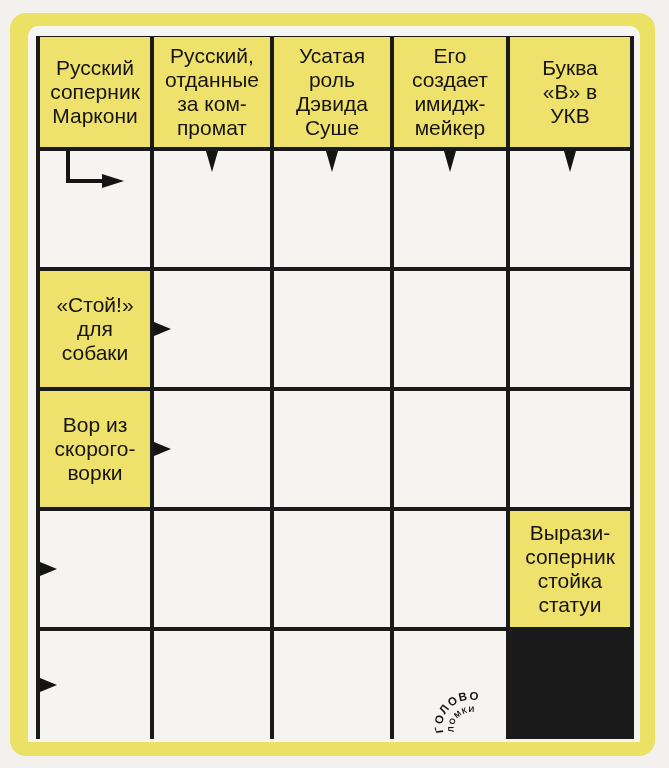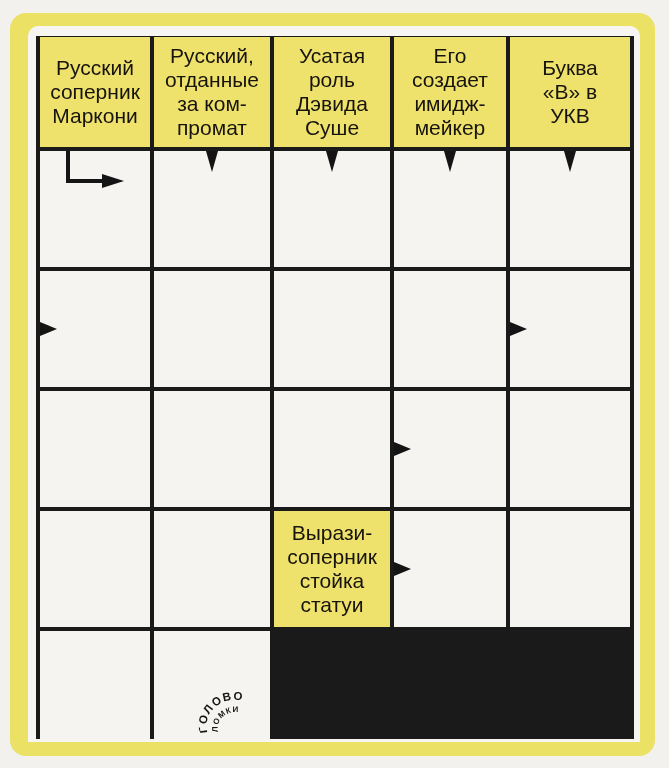--- a/index.html
+++ b/index.html
@@ -109,27 +109,33 @@
     <div class="cell">
       <span class="down-arrow"></span>
     </div>
     <div class="cell">
       <span class="down-arrow"></span>
     </div>
     <div class="cell">
       <span class="down-arrow"></span>
     </div>
 
+    <div class="cell clue">«Стой!»
+для
+собаки</div>
     <div class="cell">
       <span class="right-arrow"></span>
     </div>
     <div class="cell"></div>
     <div class="cell"></div>
     <div class="cell"></div>
 
+    <div class="cell clue">Вор из
+скорого-
+ворки</div>
     <div class="cell">
       <span class="right-arrow"></span>
     </div>
     <div class="cell"></div>
     <div class="cell"></div>
     <div class="cell"></div>
 
     <div class="cell">
       <span class="right-arrow"></span>
     </div>

